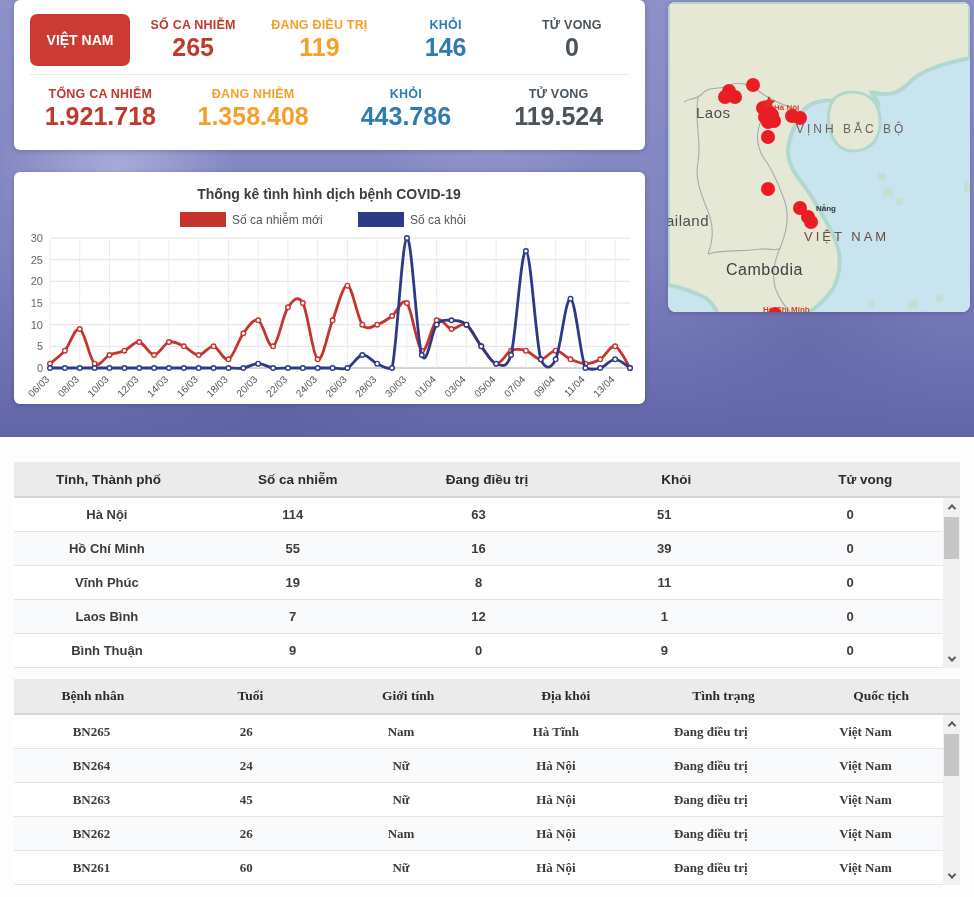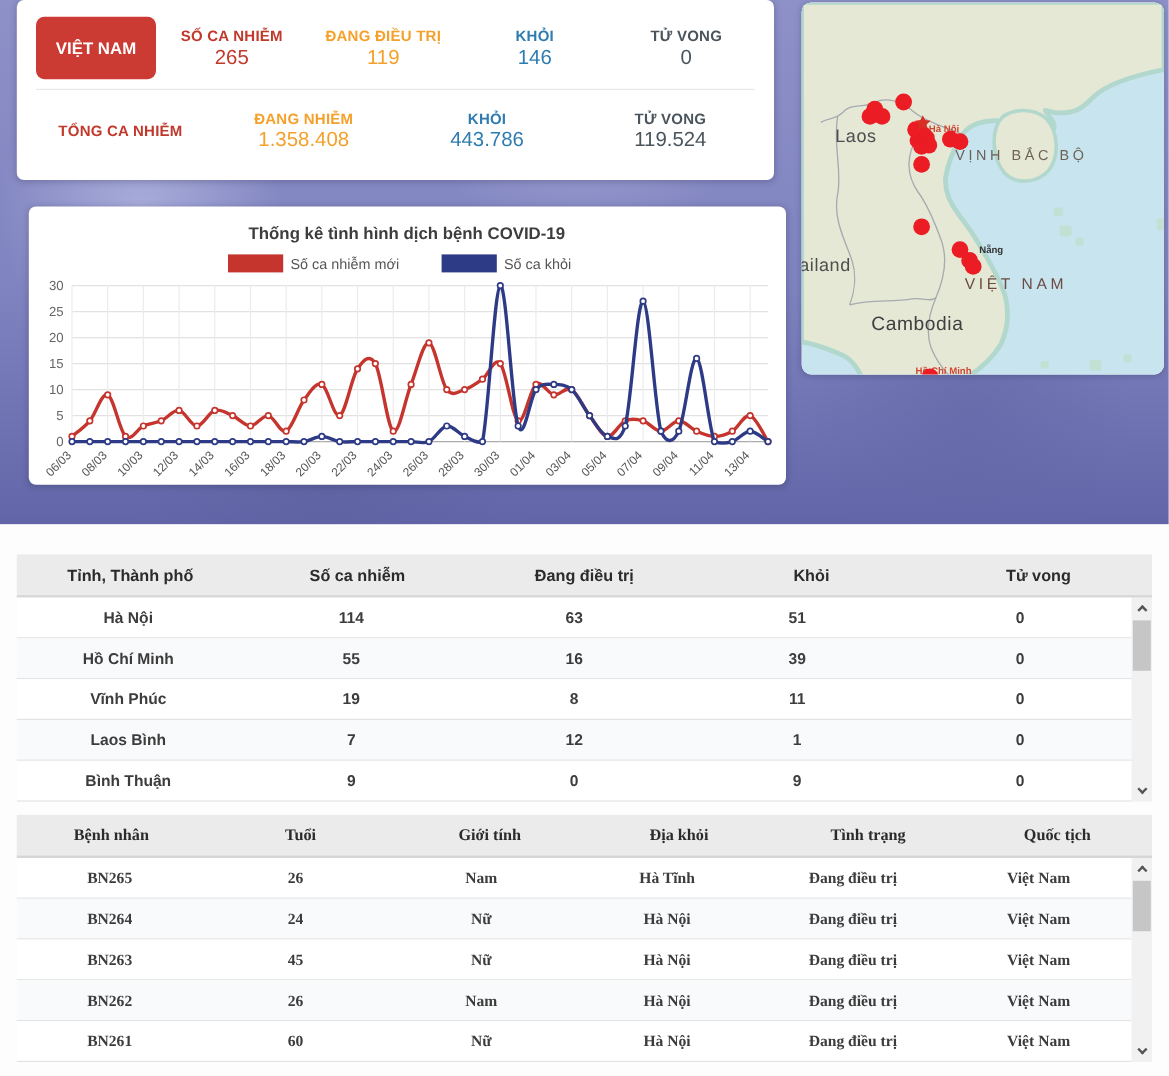--- a/index.html
+++ b/index.html
@@ -27,28 +27,28 @@
   .stat-row { display:flex; align-items:center; height:64px; }
   .country-btn {
     width:100px; height:52px; border:none; border-radius:7px; color:#fff;
     font-weight:bold; font-size:14px; font-family:inherit; cursor:pointer; flex:0 0 100px;
     margin-left:6px;
   }
   .btn-red  { background:#cc3b33; }
   .btn-blue { background:#2e78a8; }
   .stat-cell { flex:1; text-align:center; }
   .stat-label { font-size:12.5px; font-weight:bold; letter-spacing:.2px; }
-  .stat-value { font-size:17px; font-weight:normal; margin-top:1px; }
+  .stat-value { font-size:25px; font-weight:bold; margin-top:1px; }
   .c-red    { color:#c0392b; }
   .c-orange { color:#f5a02a; }
   .c-blue   { color:#2f7cb0; }
   .c-dark   { color:#4a545c; }
   .stats-divider { height:1px; background:#e8e8e8; margin:2px 6px; border:none; }
   
-  .chart-card { left:24px; top:172px; width:631px; height:232px; }
+  .chart-card { left:14px; top:172px; width:631px; height:232px; }
   .chart-card svg { display:block; }
   .ch-title { font-size:14px; font-weight:bold; fill:#3d3d3d; }
   .ch-leg-label { font-size:12px; fill:#555; }
   .ch-ytick { font-size:11px; fill:#666; }
   .ch-xtick { font-size:10px; fill:#555; }
   
   .map-card { left:668px; top:2px; width:302px; height:310px; border-radius:8px; overflow:hidden; }
   .map-card svg { display:block; }
   
   .tables-section { position:absolute; left:0; top:437px; width:974px; height:460px; background:#fdfdfe; }
@@ -97,20 +97,21 @@
       </div>
       <div class="stat-cell">
         <div class="stat-label c-dark">TỬ VONG</div>
         <div class="stat-value c-dark">0</div>
       </div>
     </div>
     <hr class="stats-divider">
     <div class="stat-row">
       <div class="stat-cell">
         <div class="stat-label c-red">TỔNG CA NHIỄM</div>
+        <div class="stat-value c-red">1.921.718</div>
       </div>
       <div class="stat-cell">
         <div class="stat-label c-orange">ĐANG NHIỄM</div>
         <div class="stat-value c-orange">1.358.408</div>
       </div>
       <div class="stat-cell">
         <div class="stat-label c-blue">KHỎI</div>
         <div class="stat-value c-blue">443.786</div>
       </div>
       <div class="stat-cell">

